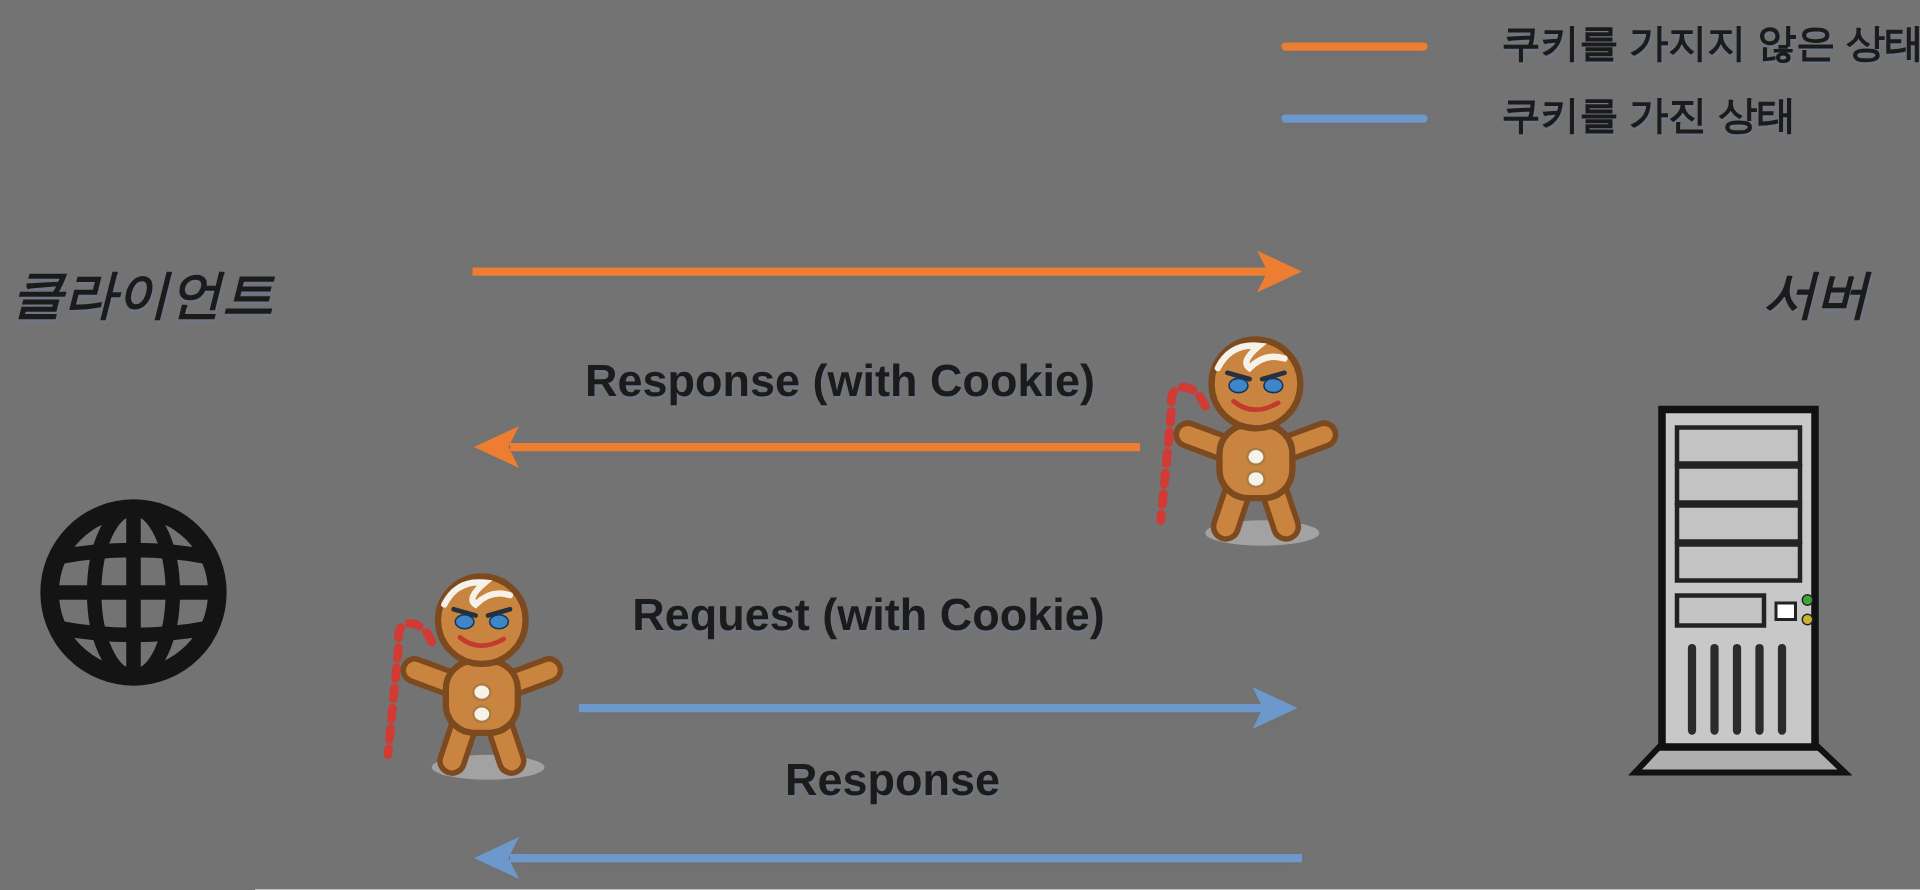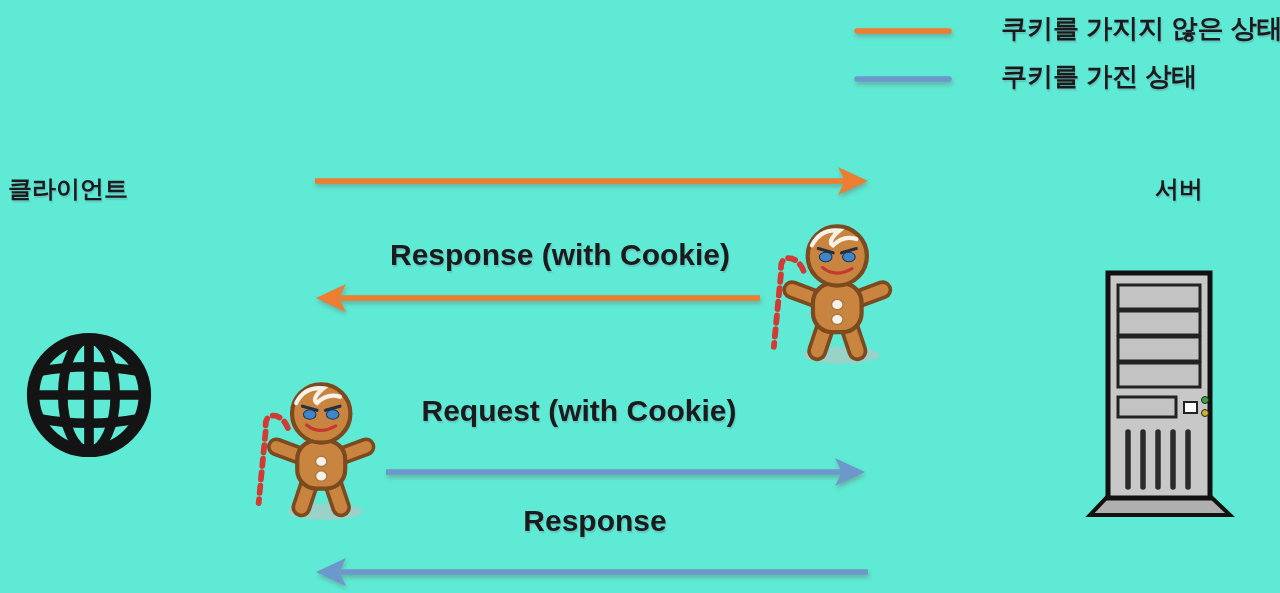--- a/index.html
+++ b/index.html
@@ -1,26 +1,26 @@
 <!DOCTYPE html>
 <html><head>
 <meta charset="utf-8">
 <style>
   html,body{margin:0;padding:0;background:#fff;}
   .canvas{
-    position:relative;width:1280px;height:593px;background:#5eead4;
+    position:relative;width:1280px;height:593px;background:#737373;
     font-family:"Liberation Sans","DejaVu Sans",sans-serif;overflow:hidden;
   }
   .label{
     position:absolute;font-weight:bold;color:#1b1b1b;
     text-shadow:1px 2px 1px rgba(110,130,165,0.35);
     white-space:nowrap;
   }
   .flow-label{font-size:30px;text-align:center;}
-  .node-label{font-size:24px;}
+  .node-label{font-size:35px;font-style:italic;}
   .legend-label{font-size:26px;}
   .abs{position:absolute;}
   .shadowed{filter:drop-shadow(1px 3px 2px rgba(110,110,110,0.45));}
   svg{display:block;}
 </style>
 </head>
 <body>
 
 <div class="canvas">
 
@@ -30,21 +30,21 @@
     </svg>
     <span class="label legend-label" style="left:1001px;top:11px;">쿠키를 가지지 않은 상태</span>
 
     <svg class="abs shadowed" style="left:853px;top:73px;" width="100" height="12">
       <line x1="4" y1="6" x2="96" y2="6" stroke="#6C98CC" stroke-width="5.5" stroke-linecap="round"></line>
     </svg>
     <span class="label legend-label" style="left:1001px;top:59px;">쿠키를 가진 상태</span>
   </div>
 
   <span class="label node-label" style="left:8px;top:173px;">클라이언트</span>
-  <span class="label node-label" style="left:1124px;top:173px;width:110px;text-align:center;">서버</span>
+  <span class="label node-label" style="left:1156px;top:173px;width:110px;text-align:center;">서버</span>
 
   <svg class="abs" style="left:20px;top:326px;" width="138" height="138" viewBox="0 0 100 100">
     <g stroke="#141414" fill="none">
       <circle cx="50" cy="50" r="40.5" stroke-width="9"></circle>
       <ellipse cx="50" cy="50" rx="19" ry="40.5" stroke-width="7"></ellipse>
       <line x1="50" y1="9.5" x2="50" y2="90.5" stroke-width="7"></line>
       <path d="M13,33 Q50,26 87,33" stroke-width="7"></path>
       <line x1="9.5" y1="50" x2="90.5" y2="50" stroke-width="7"></line>
       <path d="M13,67 Q50,74 87,67" stroke-width="7"></path>
     </g>

